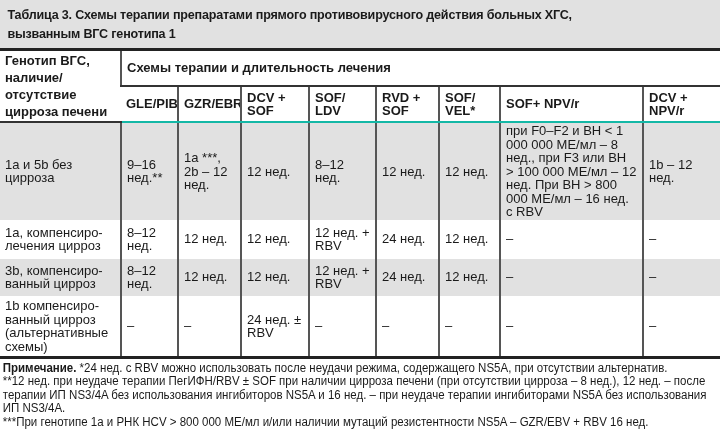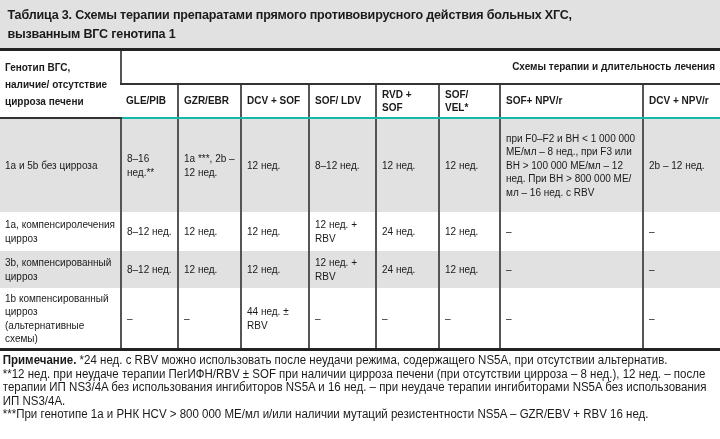--- a/index.html
+++ b/index.html
@@ -19,39 +19,39 @@
     line-height: 19px;
     letter-spacing: -0.2px;
     transform: scaleX(0.93);
     transform-origin: left top;
     width: 775px;
   }
   table {
     border-collapse: collapse;
     width: 720px;
     table-layout: fixed;
-    font-size: 10px;
+    font-size: 13px;
     line-height: 13.5px;
   }
   td, th {
     vertical-align: middle;
     text-align: left;
     padding: 1px 5px;
     border-left: 2px solid #555;
     overflow: hidden;
   }
   td:first-child, th:first-child { border-left: none; }
   thead th {
     font-weight: bold;
     background: #ffffff;
     border-bottom: 2px solid #14b8a6;
   }
   thead tr.h1 th { border-top: 3px solid #222; height: 30px; }
   thead tr.h2 th { height: 30px; }
-  th.group { border-bottom: 2px solid #333; text-align: right; }
+  th.group { border-bottom: 2px solid #333; }
   th.row-head { border-bottom: 2px solid #333; vertical-align: middle; line-height: 17px; }
   tbody tr.shade td { background: #e1e1e1; }
   tbody tr.plain td { background: #ffffff; }
   tbody tr td { border-bottom: 1px solid #ffffff; }
   tbody tr:last-child td { border-bottom: 3px solid #222; }
   .r1 td { height: 91px; }
   .r2 td { height: 35px; }
   .r3 td { height: 35px; }
   .r4 td { height: 57px; }
   .note {
@@ -96,28 +96,28 @@
       <th>SOF/ LDV</th>
       <th>RVD + SOF</th>
       <th>SOF/ VEL*</th>
       <th>SOF+ NPV/r</th>
       <th>DCV + NPV/r</th>
     </tr>
   </thead>
   <tbody>
     <tr class="shade r1">
       <td>1а и 5b без цирроза</td>
-      <td>8–16 нед.**</td>
+      <td>9–16 нед.**</td>
       <td>1а ***, 2b – 12 нед.</td>
       <td>12 нед.</td>
       <td>8–12 нед.</td>
       <td>12 нед.</td>
       <td>12 нед.</td>
       <td>при F0–F2 и ВН &lt; 1 000 000 МЕ/мл – 8 нед., при F3 или ВН &gt; 100 000 МЕ/мл – 12 нед. При ВН &gt; 800 000 МЕ/мл – 16 нед. с RBV</td>
-      <td>2b – 12 нед.</td>
+      <td>1b – 12 нед.</td>
     </tr>
     <tr class="plain r2">
       <td>1а, компенсиро­лечения цирроз</td>
       <td>8–12 нед.</td>
       <td>12 нед.</td>
       <td>12 нед.</td>
       <td>12 нед. + RBV</td>
       <td>24 нед.</td>
       <td>12 нед.</td>
       <td>–</td>
@@ -131,21 +131,21 @@
       <td>12 нед. + RBV</td>
       <td>24 нед.</td>
       <td>12 нед.</td>
       <td>–</td>
       <td>–</td>
     </tr>
     <tr class="plain r4">
       <td>1b компенсиро­ванный цирроз (альтернативные схемы)</td>
       <td>–</td>
       <td>–</td>
-      <td>44 нед. ± RBV</td>
+      <td>24 нед. ± RBV</td>
       <td>–</td>
       <td>–</td>
       <td>–</td>
       <td>–</td>
       <td>–</td>
     </tr>
   </tbody>
 </table>
 
 <div class="note">

